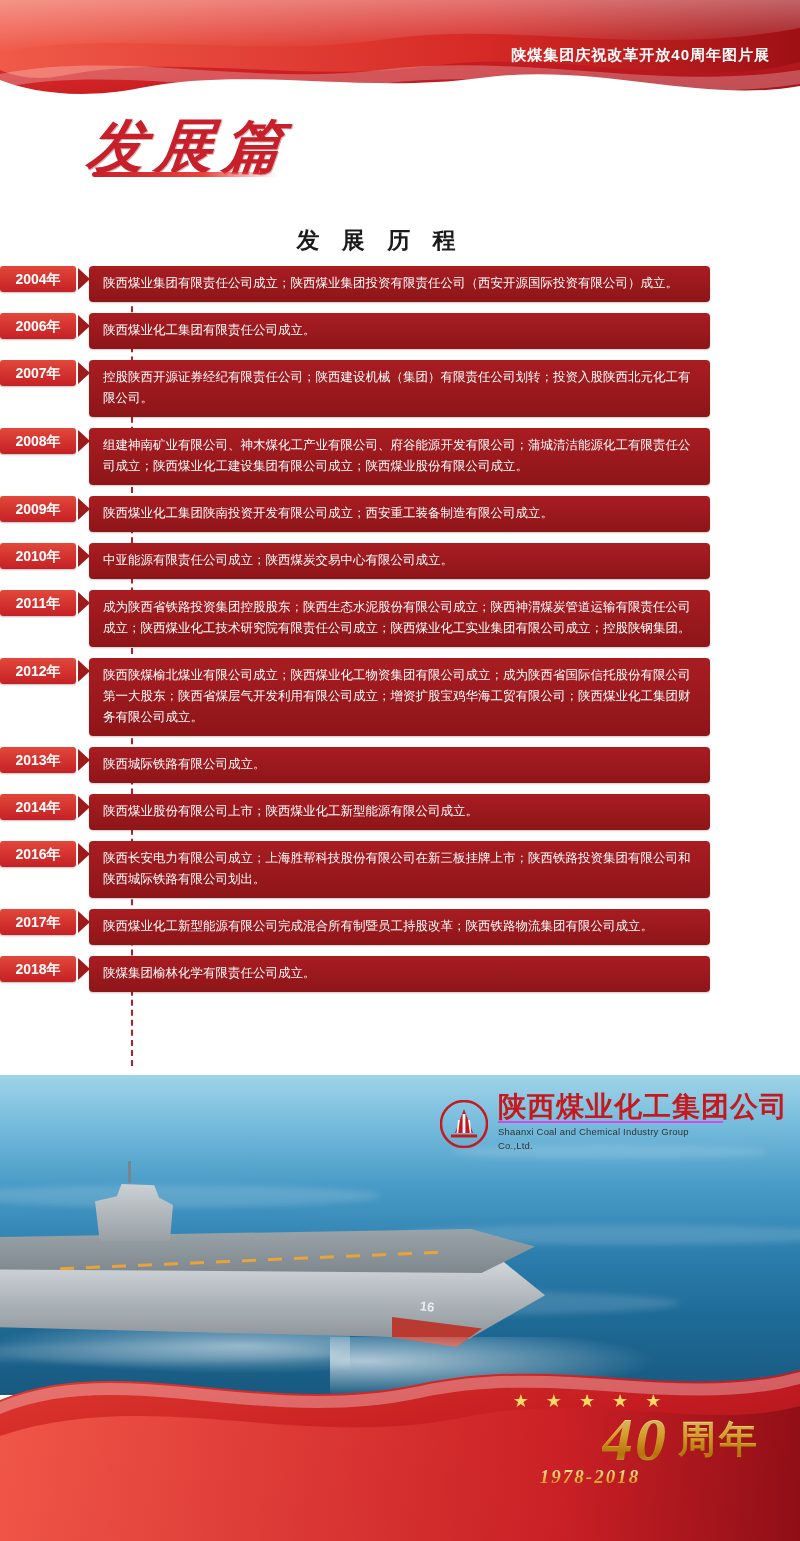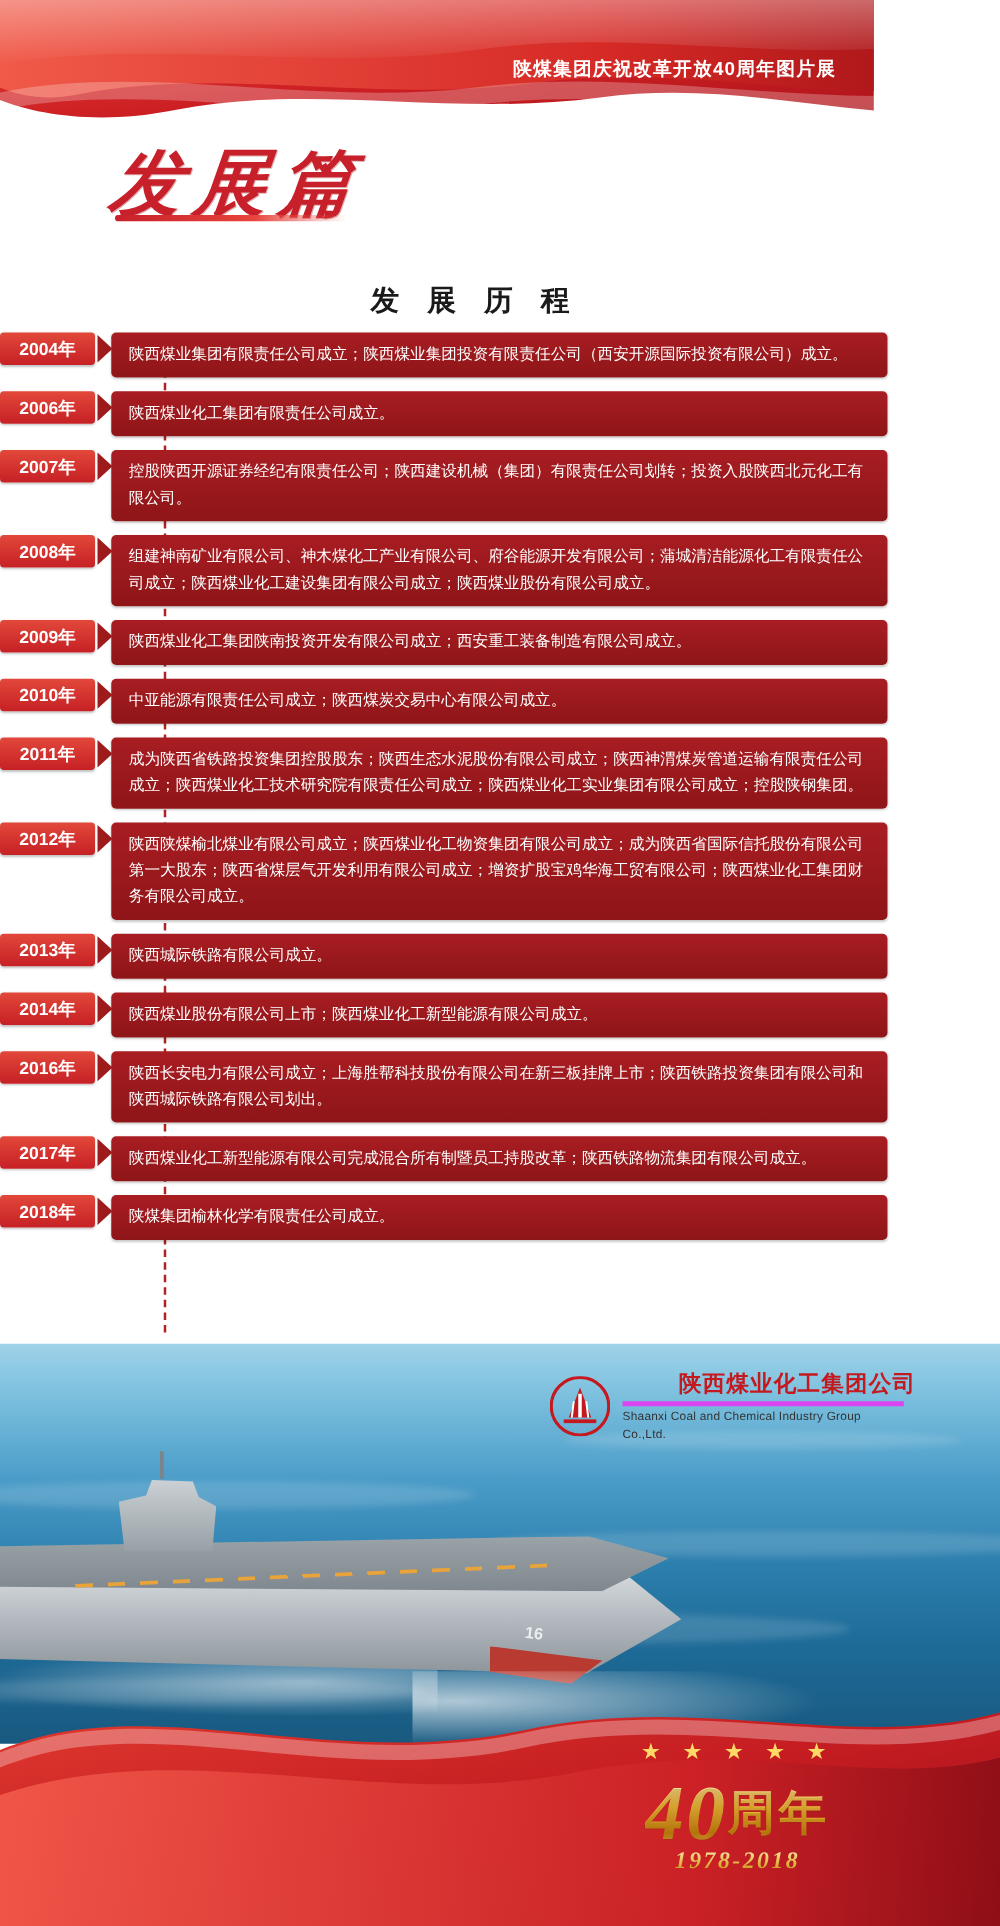--- a/index.html
+++ b/index.html
@@ -15,21 +15,21 @@
     width: 800px;
     height: 1541px;
     background: #ffffff;
     overflow: hidden;
   }
 
   
   .top-banner {
     position: absolute;
     top: 0; left: 0;
-    width: 699px;
+    width: 800px;
     height: 120px;
     overflow: hidden;
   }
   .top-banner svg { display: block; }
 
   .banner-title {
     position: absolute;
     top: 46px;
     right: 30px;
     color: #ffffff;
@@ -243,32 +243,31 @@
     align-items: center;
     z-index: 7;
   }
   .logo-mark {
     width: 48px; height: 48px;
     position: relative;
     margin-right: 10px;
   }
   .logo-text-cn {
     color: #c41a1f;
-    font-size: 18px;
+    font-size: 28px;
     font-weight: bold;
     letter-spacing: 1px;
     line-height: 24px;
-    margin-left: 45px;
   }
   .logo-text-en {
     color: #333;
     font-size: 9.5px;
     letter-spacing: 0.2px;
     line-height: 14px;
-    border-top: 4px solid #d946ef;
+    border-top: 2px solid #d946ef;
     padding-top: 2px;
     margin-top: 2px;
     width: 225px;
   }
 
   
   .bottom-banner {
     position: absolute;
     left: 0;
     top: 1340px;
@@ -488,20 +487,20 @@
         </linearGradient>
       </defs>
       <path d="M0,60 C120,10 260,78 420,44 C560,14 680,62 800,30 L800,201 H0 Z" fill="url(#bredg1)"></path>
       <path d="M0,96 C150,46 300,110 460,78 C600,50 700,92 800,66 L800,201 H0 Z" fill="url(#bredg2)" opacity="0.92"></path>
       <path d="M0,62 C120,12 260,80 420,46 C560,16 680,64 800,32 L800,44 C680,76 560,28 420,58 C260,92 120,24 0,74 Z" fill="#ffffff" opacity="0.3"></path>
     </svg>
   </div>
 
   <div class="anniv">
     <div class="anniv-stars">★ ★ ★ ★ ★</div>
-    <div style="display:flex;align-items:center;justify-content:center;margin-top:12px;">
+    <div style="display:flex;align-items:center;justify-content:flex-end;gap:10px;">
       <span class="anniv-main">40</span>
       <span class="anniv-main" style="font-size:38px;font-style:normal;letter-spacing:3px;">周年</span>
     </div>
     <div class="anniv-years">1978-2018</div>
   </div>
 
 </div>
 
 </body></html>

